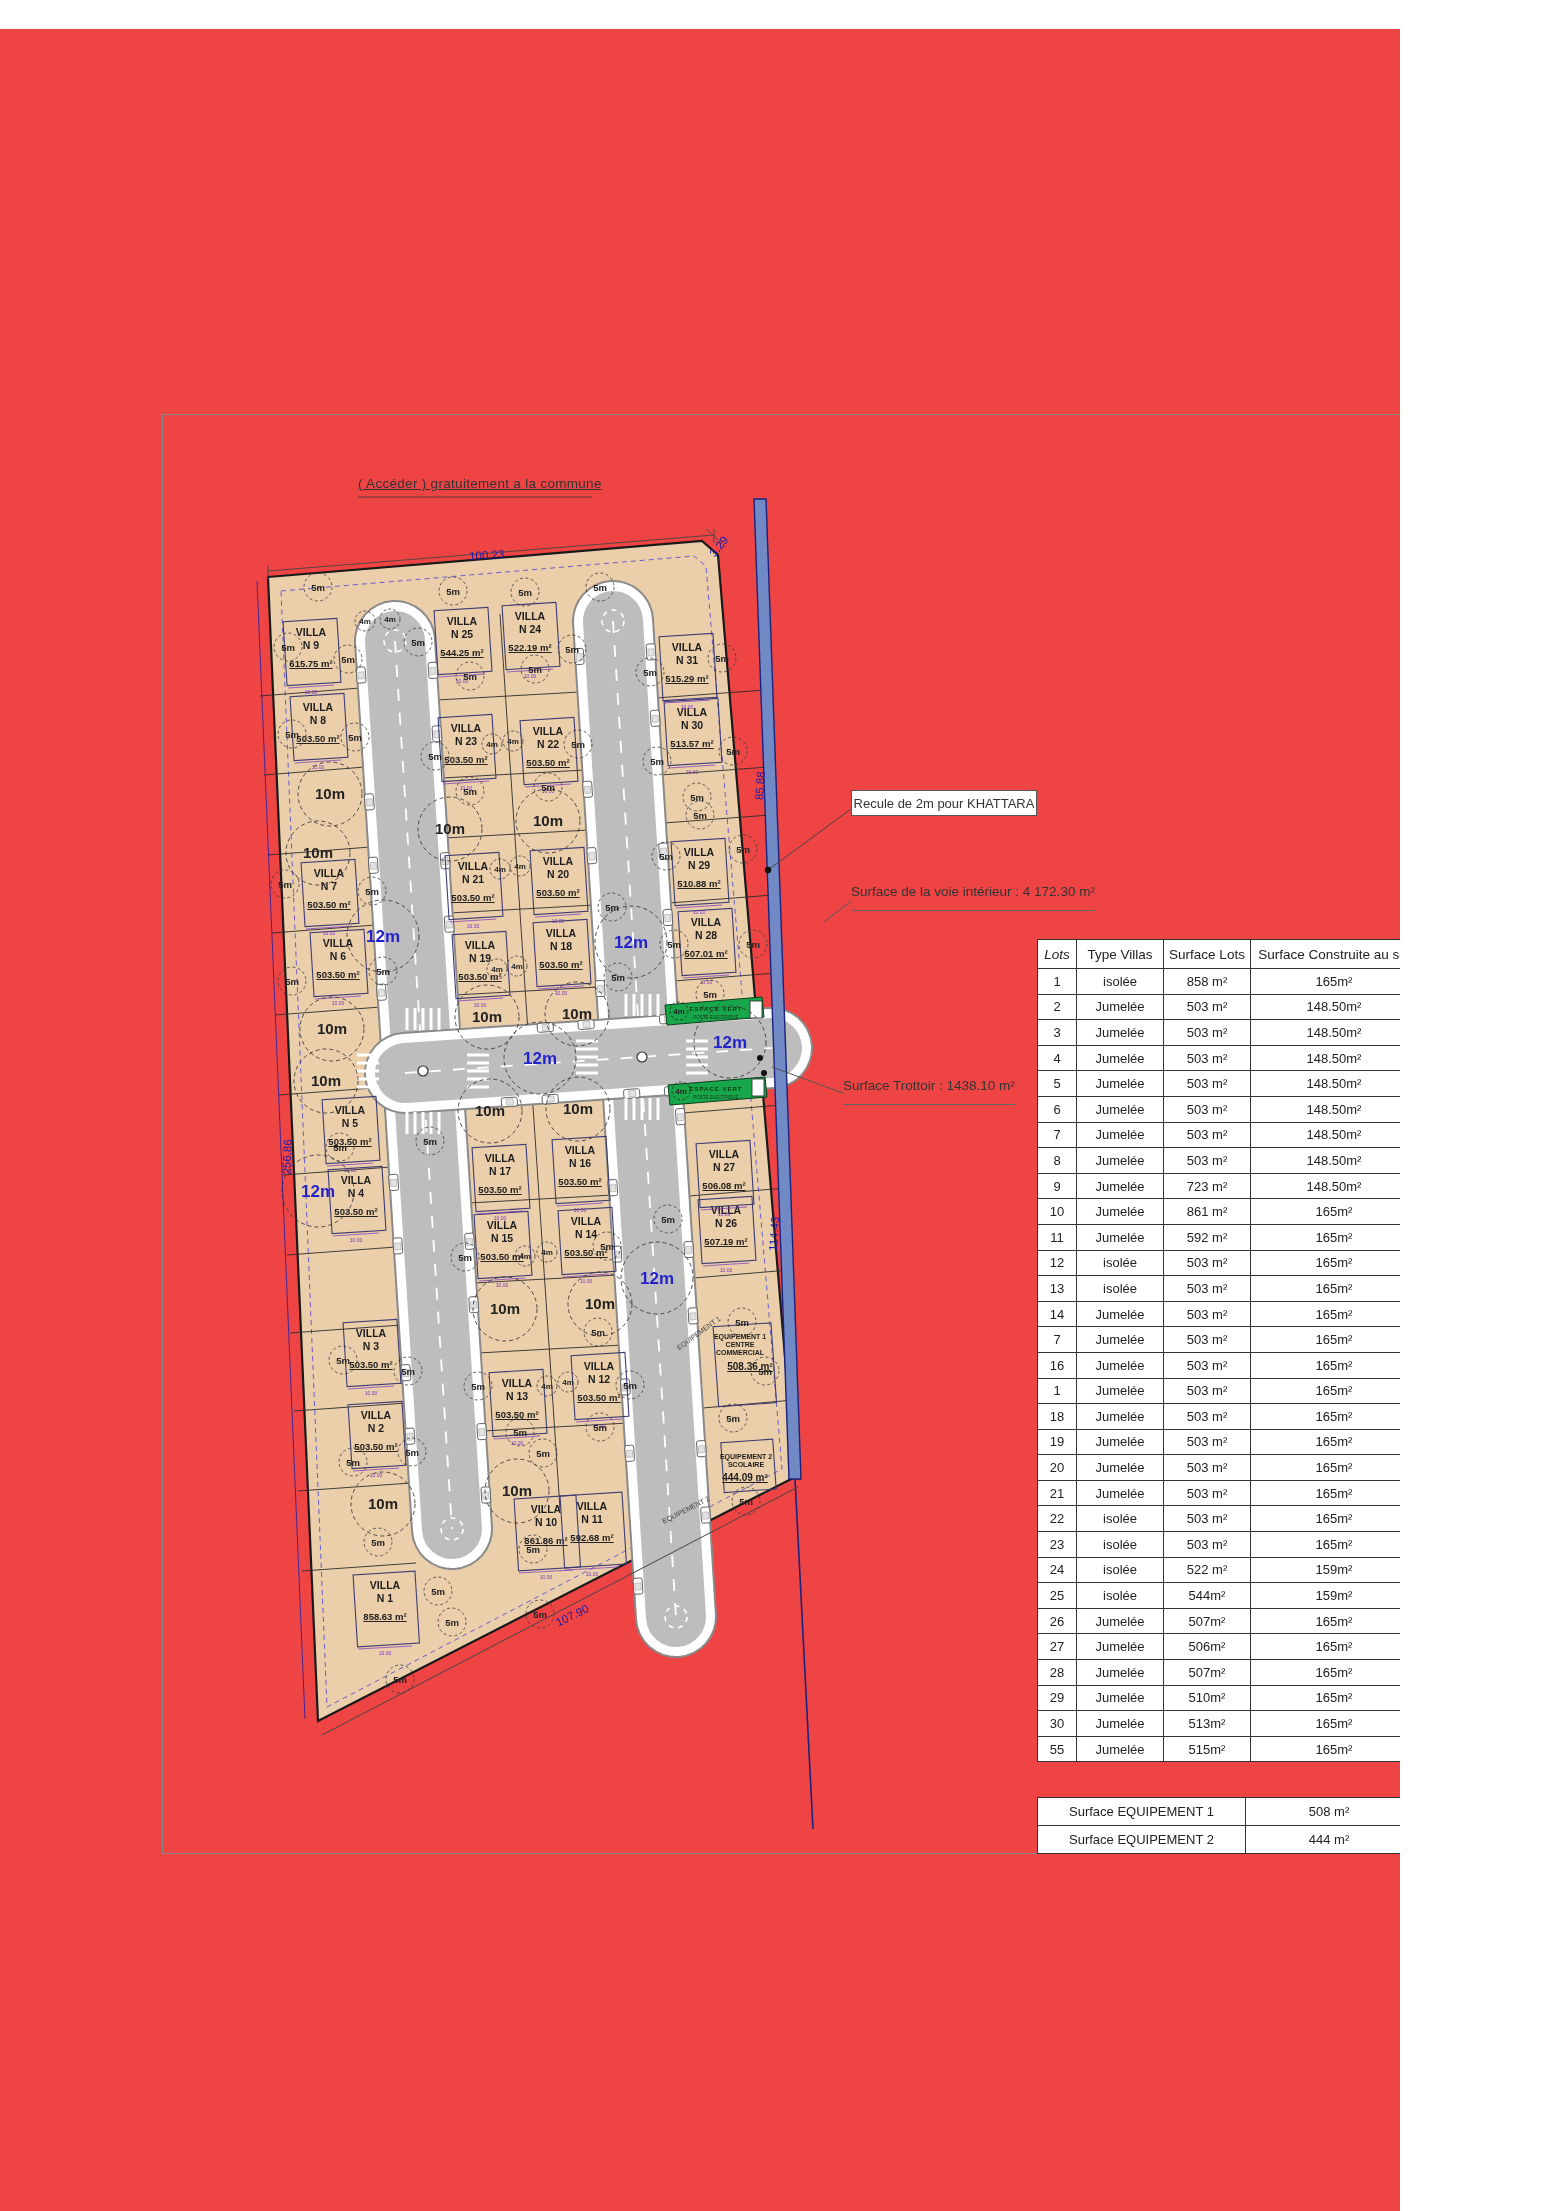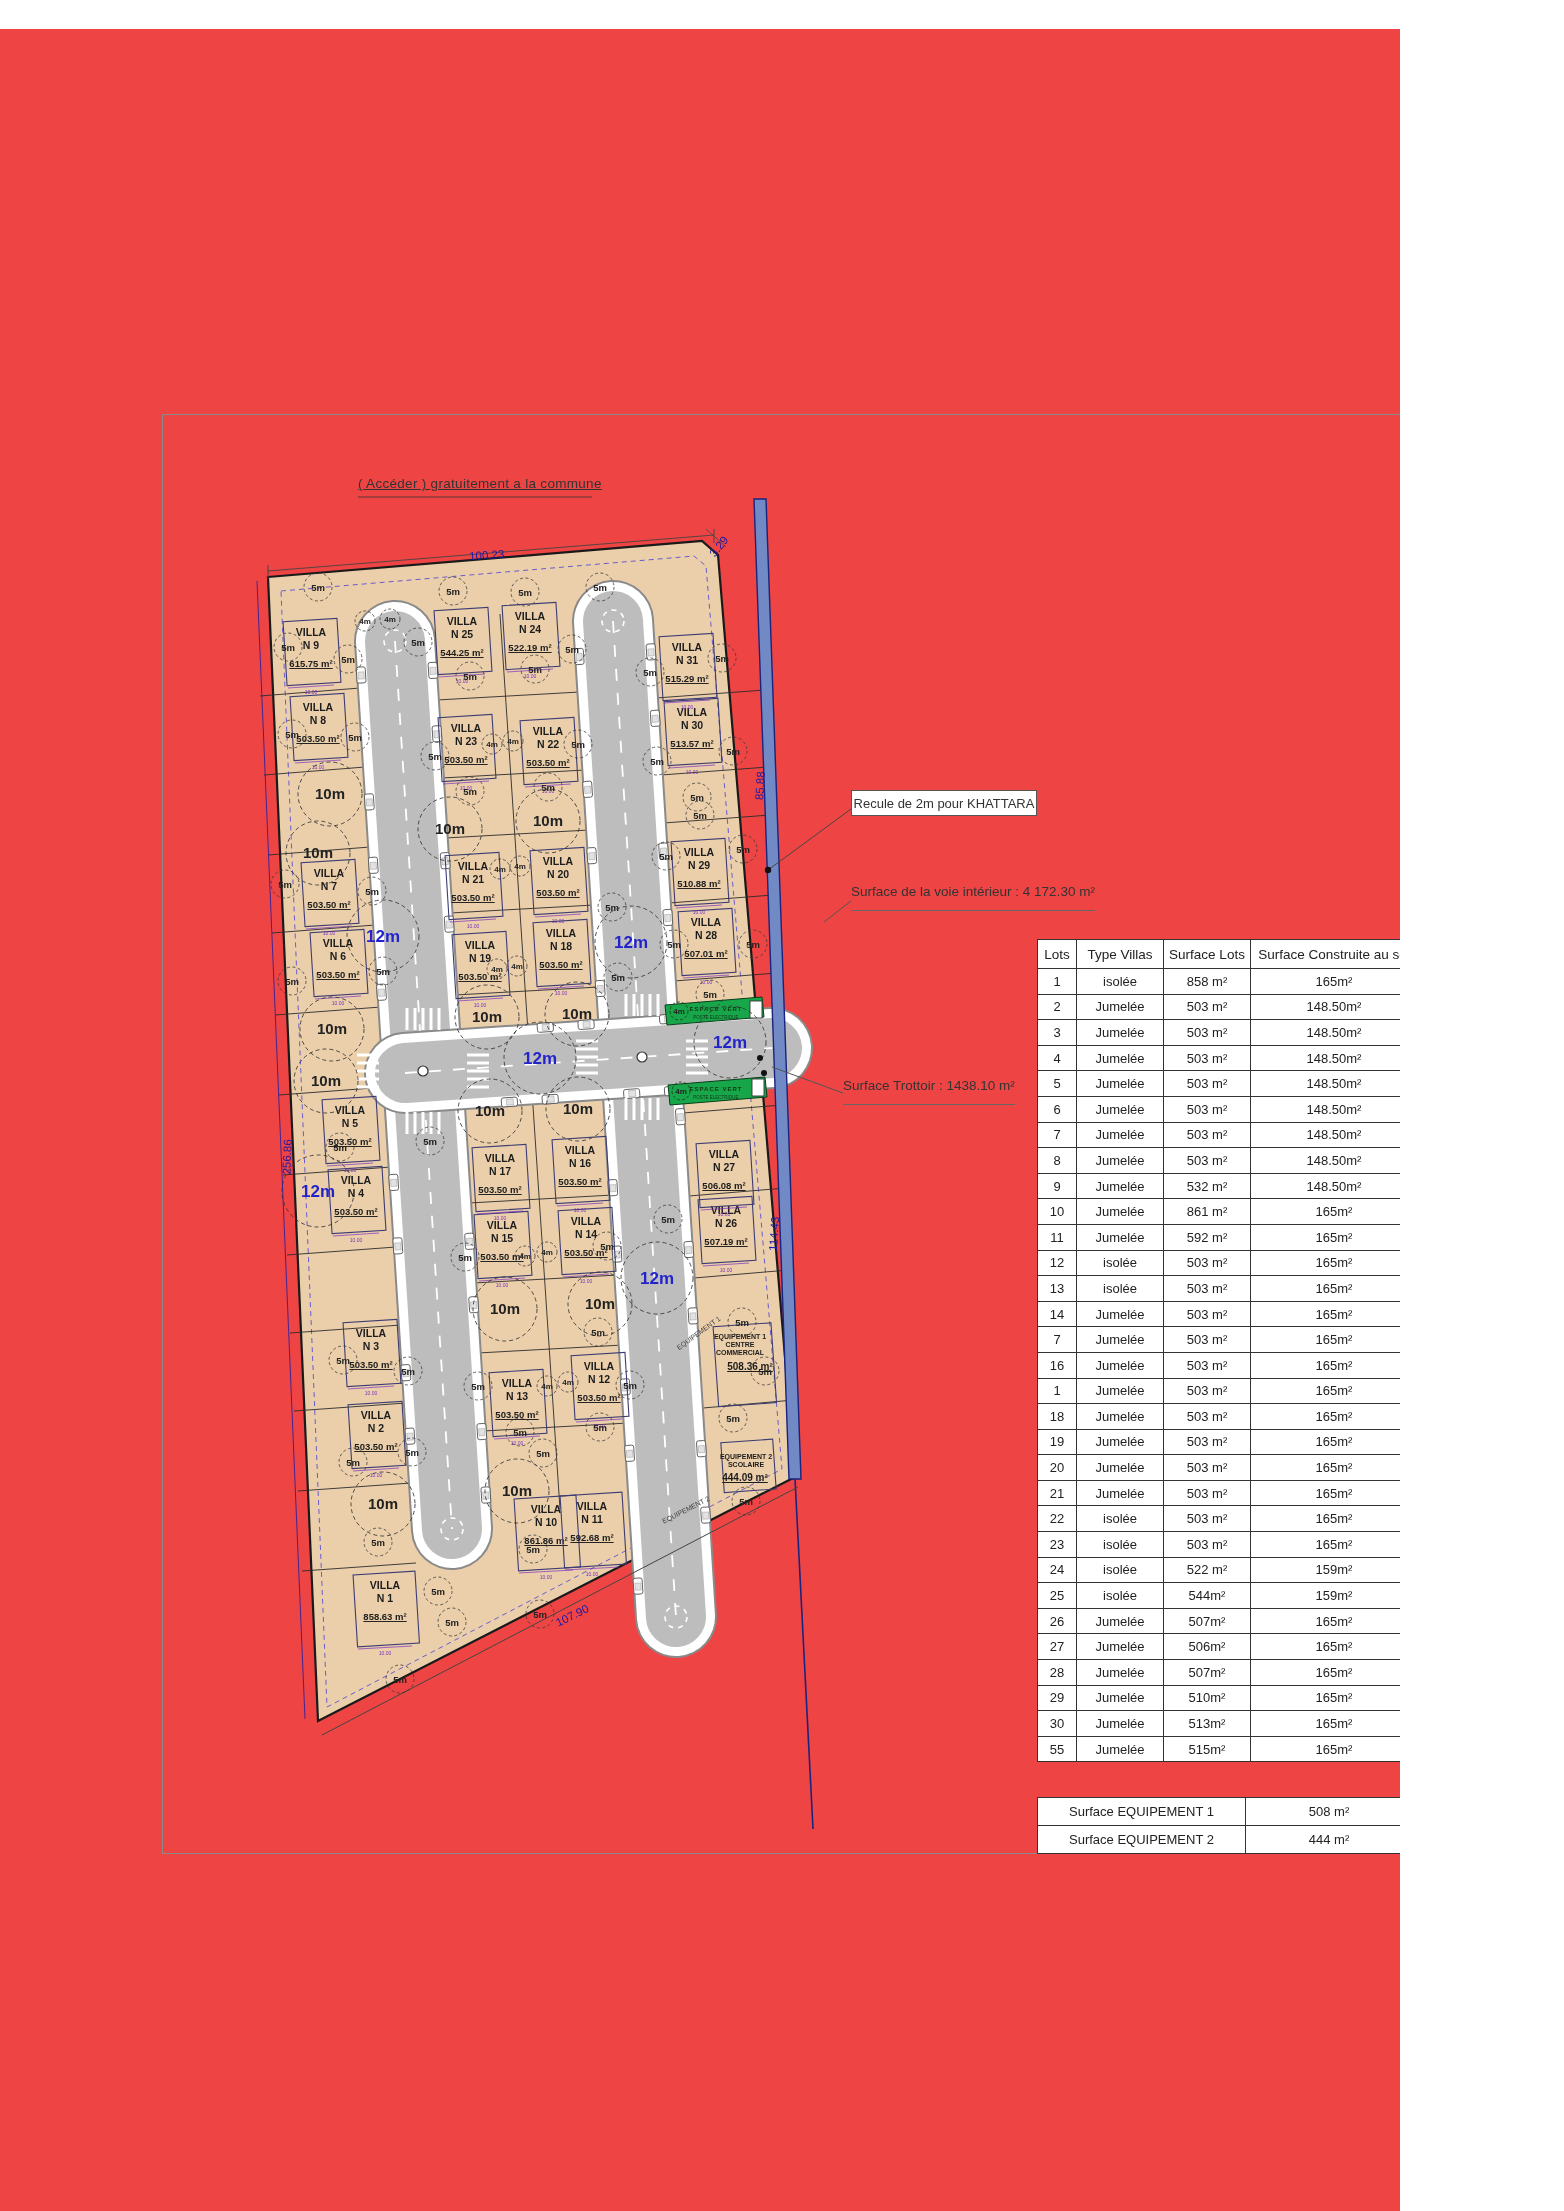--- a/index.html
+++ b/index.html
@@ -808,21 +808,21 @@
       <line x1="358" y1="468" x2="592" y2="468" stroke="#333" stroke-width="0.8"></line>
     </svg>
 
   <div class="ann-box">Recule de 2m pour KHATTARA</div>
   <div class="ann-line ann-voie">Surface  de la voie intérieur : 4 172.30 m²</div>
   <div class="ann-line ann-trot">Surface  Trottoir  : 1438.10 m²</div>
 
   <table class="lots">
     <thead>
         <tr>
-          <th style="width: 38px;">Lots</th>
+          <th style="width: 38px; font-style: italic;">Lots</th>
           <th style="width: 86px;">Type Villas</th>
           <th style="width: 86px;">Surface Lots</th>
           <th style="width: 166px;">Surface Construite au sol</th>
         </tr>
       </thead>
     <tbody>
         <tr>
           <td>1</td>
           <td>isolée</td>
           <td>858 m²</td>
@@ -866,21 +866,21 @@
         </tr>
         <tr>
           <td>8</td>
           <td>Jumelée</td>
           <td>503 m²</td>
           <td>148.50m²</td>
         </tr>
         <tr>
           <td>9</td>
           <td>Jumelée</td>
-          <td>532 m²</td>
+          <td>723 m²</td>
           <td>148.50m²</td>
         </tr>
         <tr>
           <td>10</td>
           <td>Jumelée</td>
           <td>861 m²</td>
           <td>165m²</td>
         </tr>
         <tr>
           <td>11</td>

